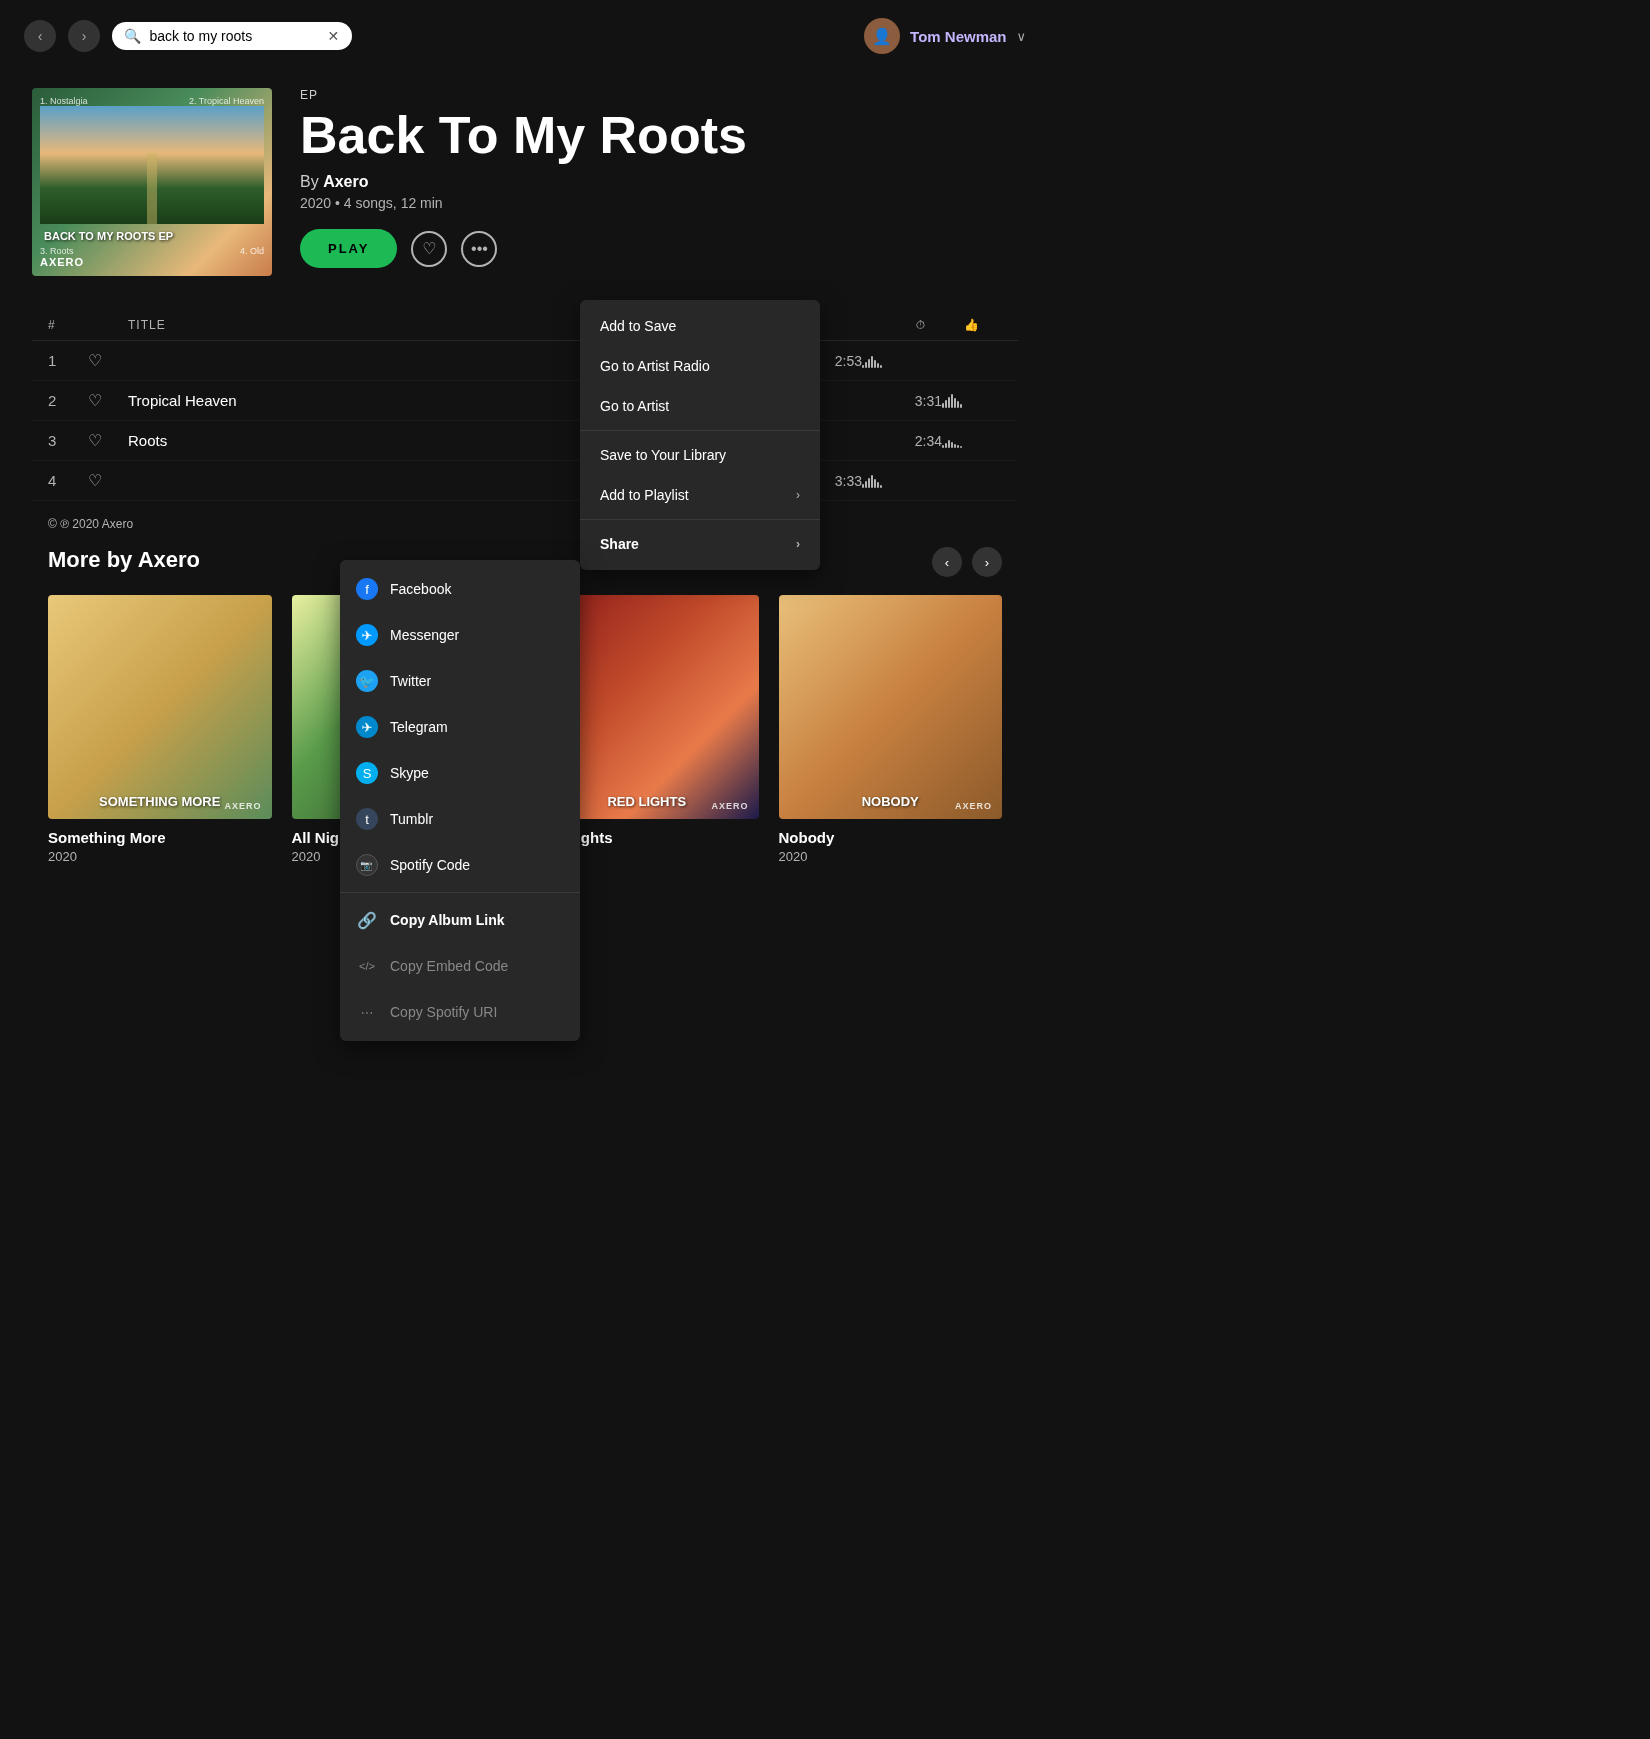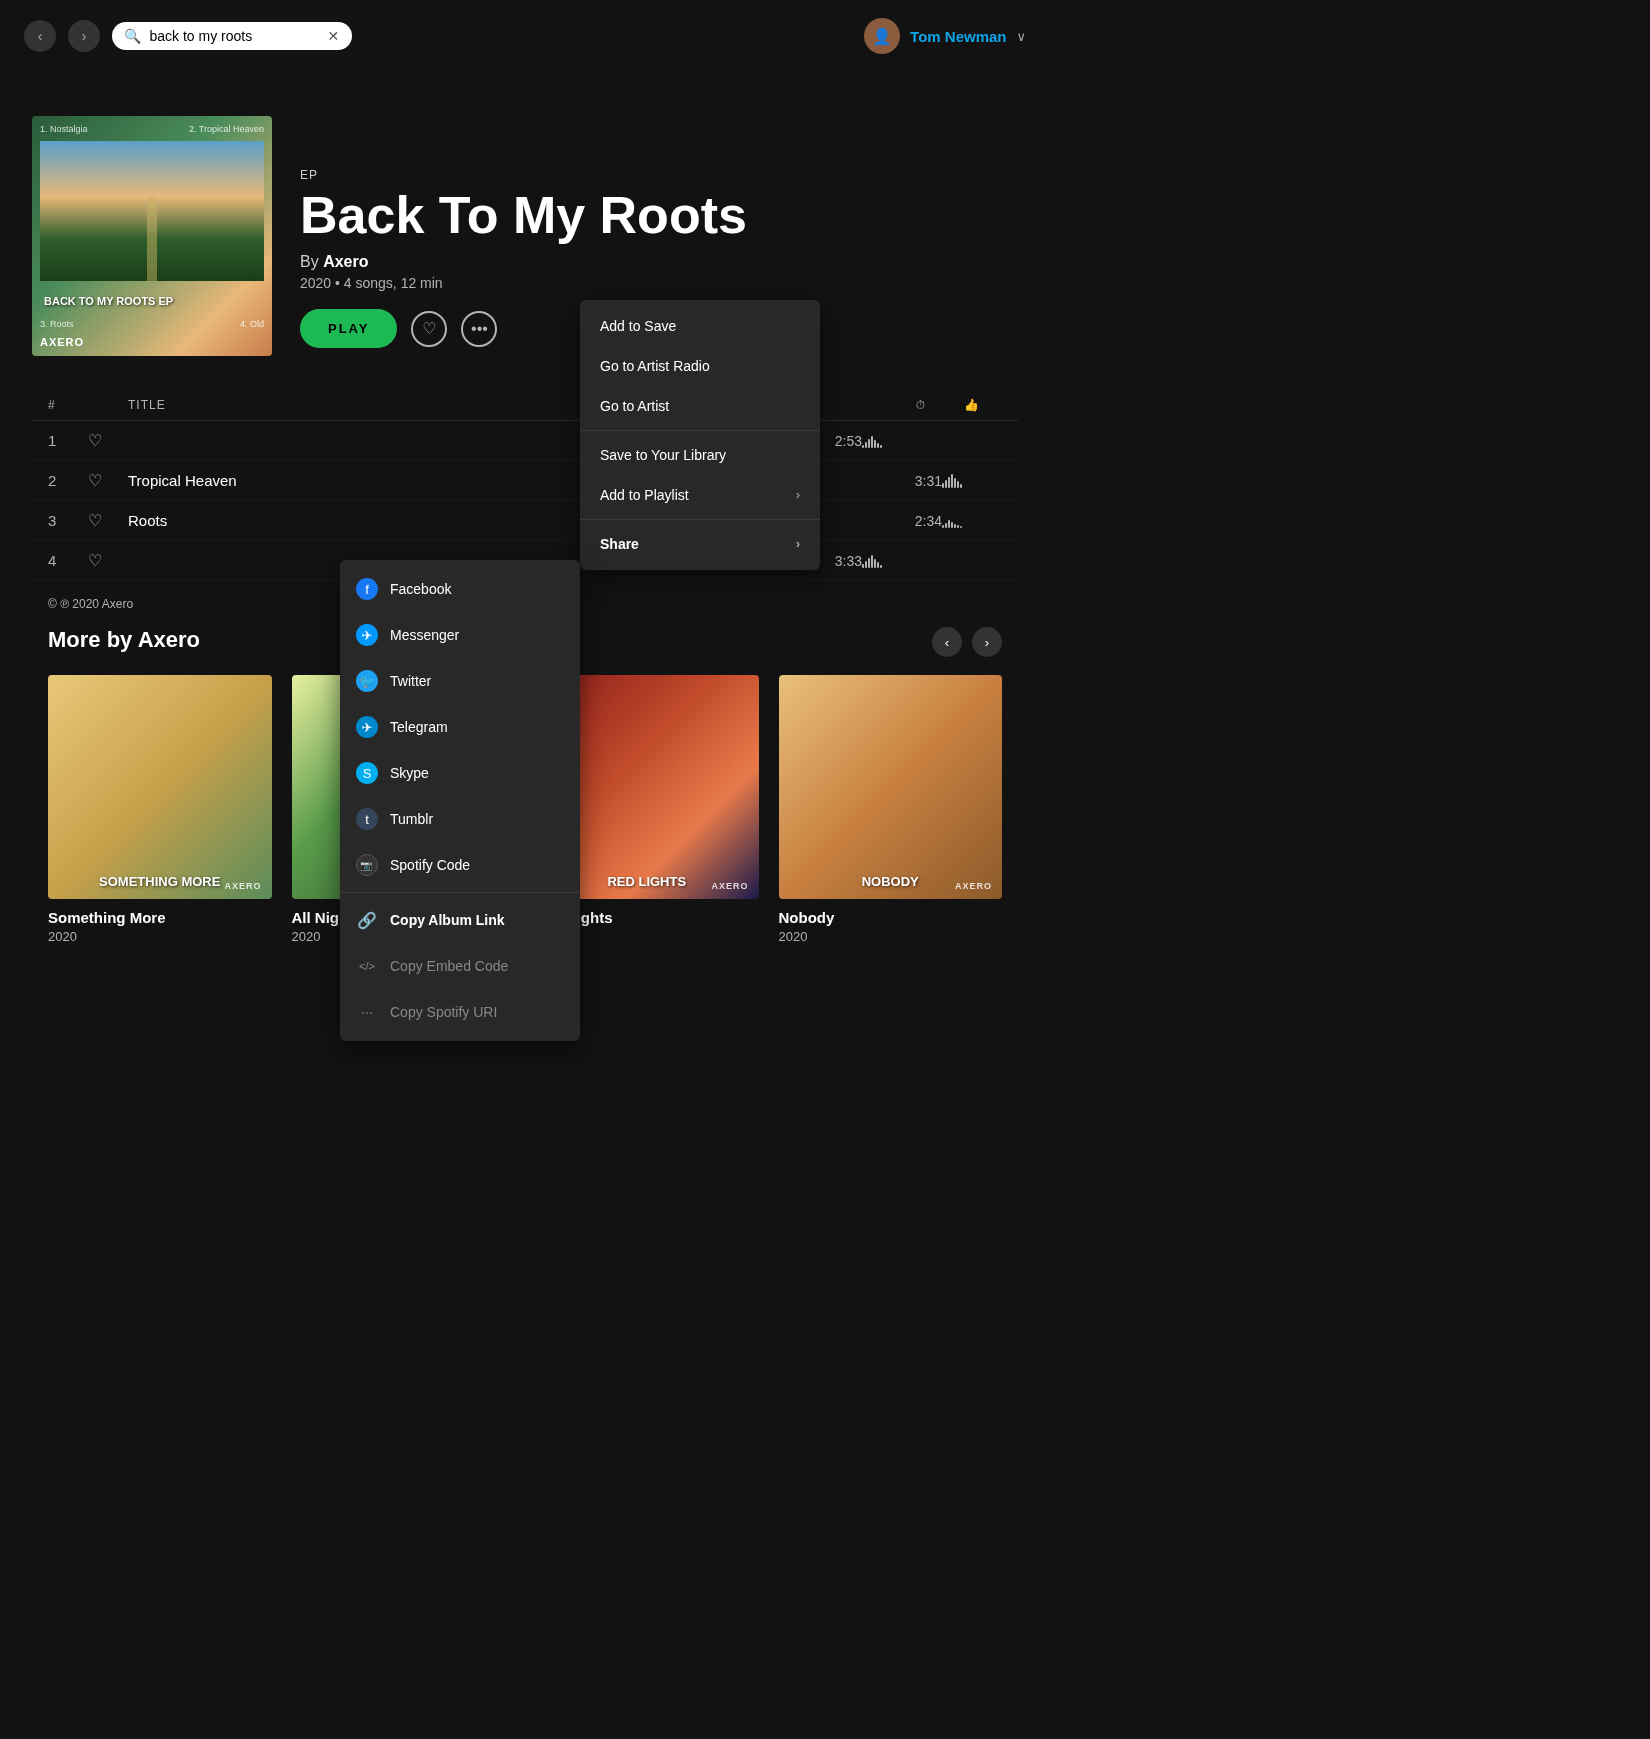--- a/index.html
+++ b/index.html
@@ -62,43 +62,42 @@
       gap: 10px;
     }
     .avatar {
       width: 36px; height: 36px;
       border-radius: 50%;
       background: #8B5C3E;
       overflow: hidden;
       display: flex; align-items: center; justify-content: center;
       font-size: 16px;
     }
-    .username { font-size: 15px; font-weight: 600; color: #0ea5e9; }
+    .username { font-size: 15px; font-weight: 600; color: #c4b5fd; }
     .chevron-down { color: #aaa; font-size: 13px; }
 
     
     .main-content {
       padding: 0 32px 32px;
     }
 
     
     .album-header {
       display: flex;
       gap: 28px;
       align-items: flex-end;
       padding: 16px 0 24px;
     }
     .album-cover {
-      width: 240px; height: 240px;
+      width: 240px; height: 188px;
       background: linear-gradient(135deg, #2a5c3a 0%, #4a8c5a 40%, #e8b87a 80%, #c87c4a 100%);
       border-radius: 4px;
       position: relative;
       overflow: hidden;
       flex-shrink: 0;
-      margin-top: 28px;
     }
     .album-cover-inner {
       width: 100%; height: 100%;
       display: flex; flex-direction: column;
       justify-content: space-between;
       padding: 8px;
     }
     .album-cover-top {
       display: flex; justify-content: space-between;
       font-size: 9px; color: rgba(255,255,255,0.8);

